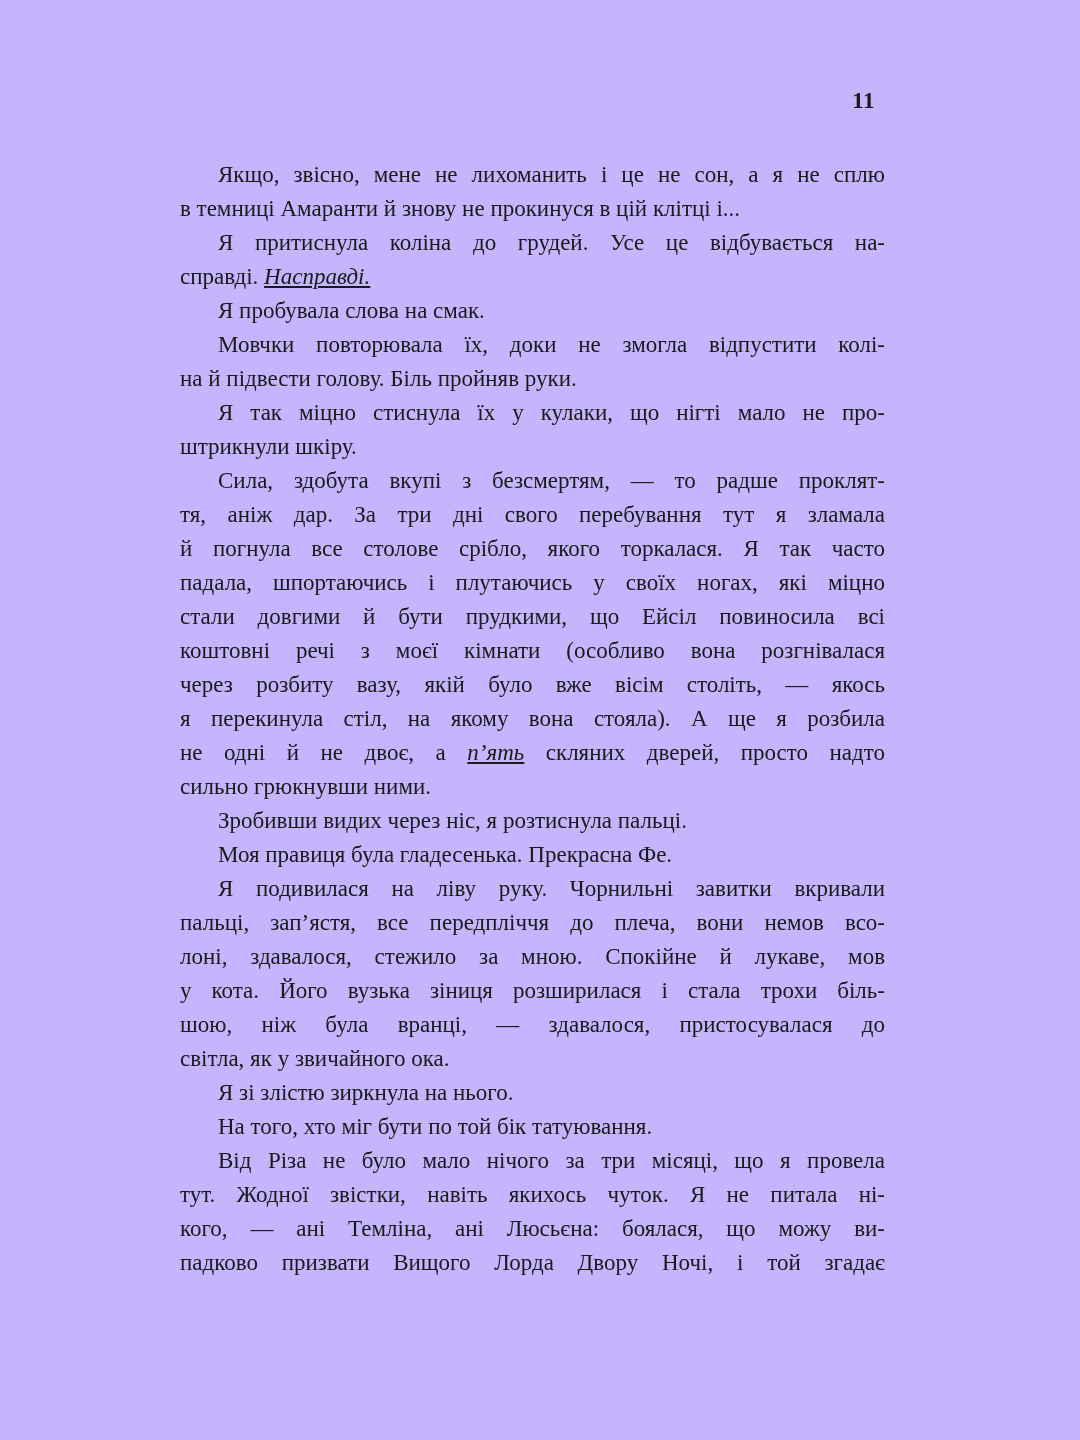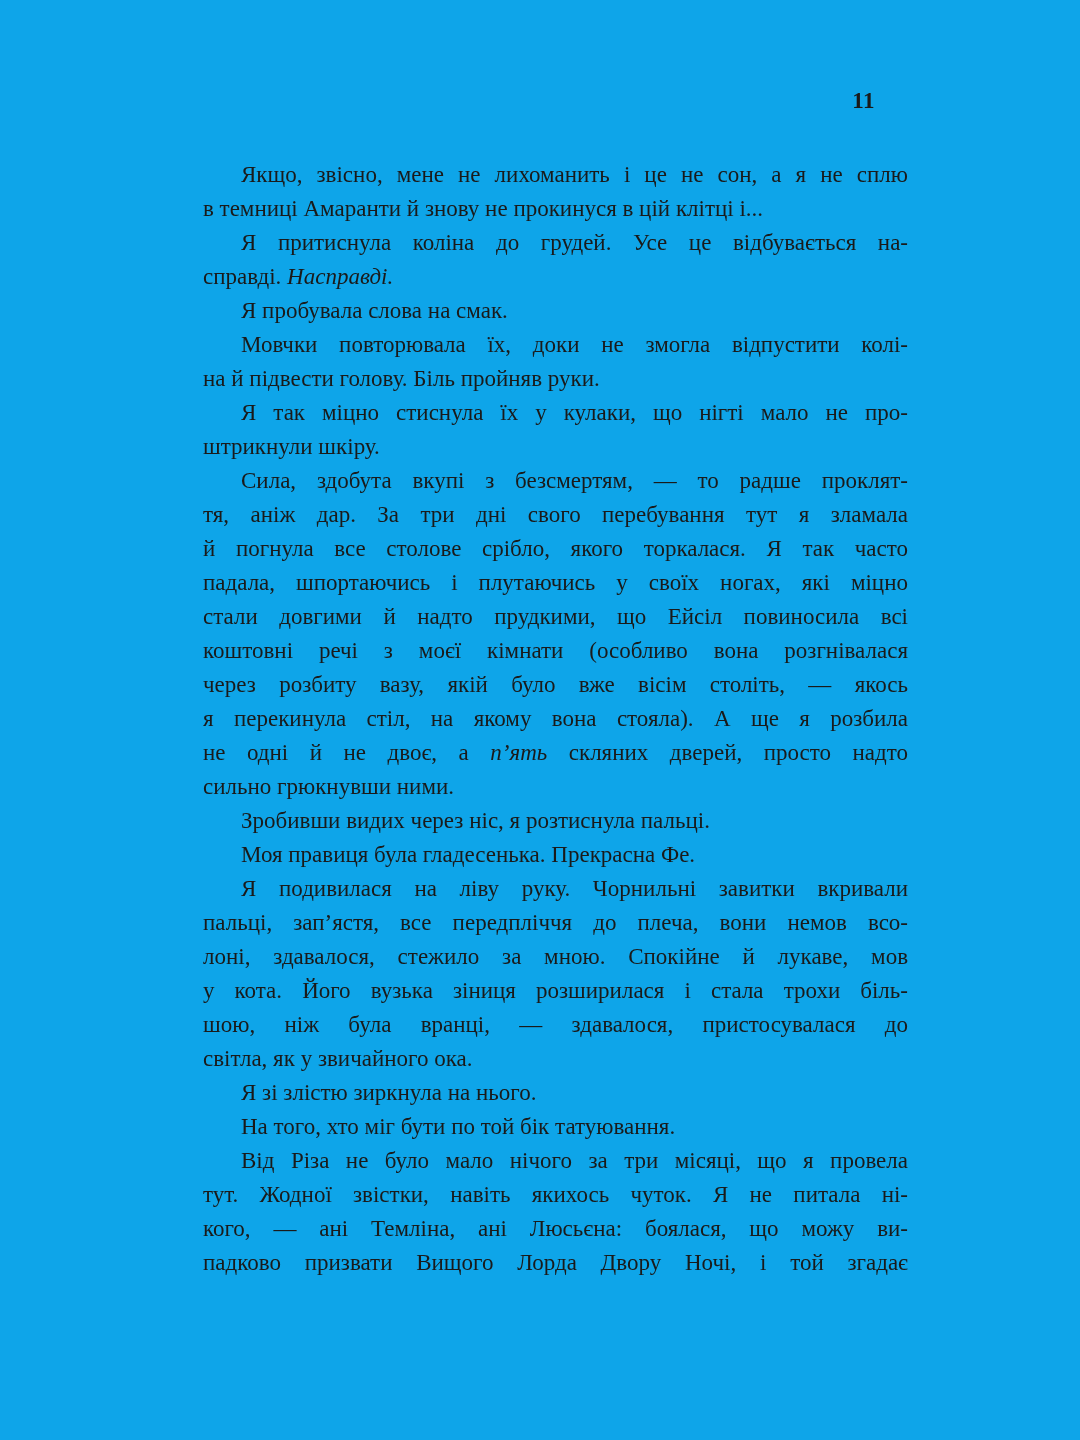--- a/index.html
+++ b/index.html
@@ -29,58 +29,58 @@
     font-weight: bold;
     letter-spacing: 0.5px;
   }
   .text-block {
     position: absolute;
     left: 180px;
     top: 158px;
     width: 705px;
     font-size: 23px;
     line-height: 34px;
-    margin-left: 23px;
   }
   .line {
     text-align: justify;
     text-align-last: justify;
     height: 34px;
     white-space: normal;
   }
   .line.first {
     text-indent: 38px;
   }
   .line.endline {
     text-align-last: left;
   }
   .line em {
     font-style: italic;
+    text-decoration: underline;
   }
 </style>
 </head>
 <body>
 
-<div class="book-page" style="background: #0ea5e9; color: rgb(26, 26, 26);">
+<div class="book-page" style="background: #c4b5fd; color: rgb(26, 26, 26);">
   <div class="folio">11</div>
   <div class="text-block">
       <div class="line first"><span>Якщо, звісно, мене не лихоманить і це не сон, а я не сплю</span></div>
       <div class="line endline"><span>в темниці Амаранти й знову не прокинуся в цій клітці і...</span></div>
       <div class="line first"><span>Я притиснула коліна до грудей. Усе це відбувається на-</span></div>
       <div class="line endline"><span>справді. </span><em>Насправді.</em></div>
       <div class="line first endline"><span>Я пробувала слова на смак.</span></div>
       <div class="line first"><span>Мовчки повторювала їх, доки не змогла відпустити колі-</span></div>
       <div class="line endline"><span>на й підвести голову. Біль пройняв руки.</span></div>
       <div class="line first"><span>Я так міцно стиснула їх у кулаки, що нігті мало не про-</span></div>
       <div class="line endline"><span>штрикнули шкіру.</span></div>
       <div class="line first"><span>Сила, здобута вкупі з безсмертям, — то радше проклят-</span></div>
       <div class="line"><span>тя, аніж дар. За три дні свого перебування тут я зламала</span></div>
       <div class="line"><span>й погнула все столове срібло, якого торкалася. Я так часто</span></div>
       <div class="line"><span>падала, шпортаючись і плутаючись у своїх ногах, які міцно</span></div>
-      <div class="line"><span>стали довгими й надто прудкими, що Ейсіл повиносила всі</span></div>
+      <div class="line"><span>стали довгими й бути прудкими, що Ейсіл повиносила всі</span></div>
       <div class="line"><span>коштовні речі з моєї кімнати (особливо вона розгнівалася</span></div>
       <div class="line"><span>через розбиту вазу, якій було вже вісім століть, — якось</span></div>
       <div class="line"><span>я перекинула стіл, на якому вона стояла). А ще я розбила</span></div>
       <div class="line"><span>не одні й не двоє, а </span><em>п’ять</em><span> скляних дверей, просто надто</span></div>
       <div class="line endline"><span>сильно грюкнувши ними.</span></div>
       <div class="line first endline"><span>Зробивши видих через ніс, я розтиснула пальці.</span></div>
       <div class="line first endline"><span>Моя правиця була гладесенька. Прекрасна Фе.</span></div>
       <div class="line first"><span>Я подивилася на ліву руку. Чорнильні завитки вкривали</span></div>
       <div class="line"><span>пальці, зап’ястя, все передпліччя до плеча, вони немов всо-</span></div>
       <div class="line"><span>лоні, здавалося, стежило за мною. Спокійне й лукаве, мов</span></div>

